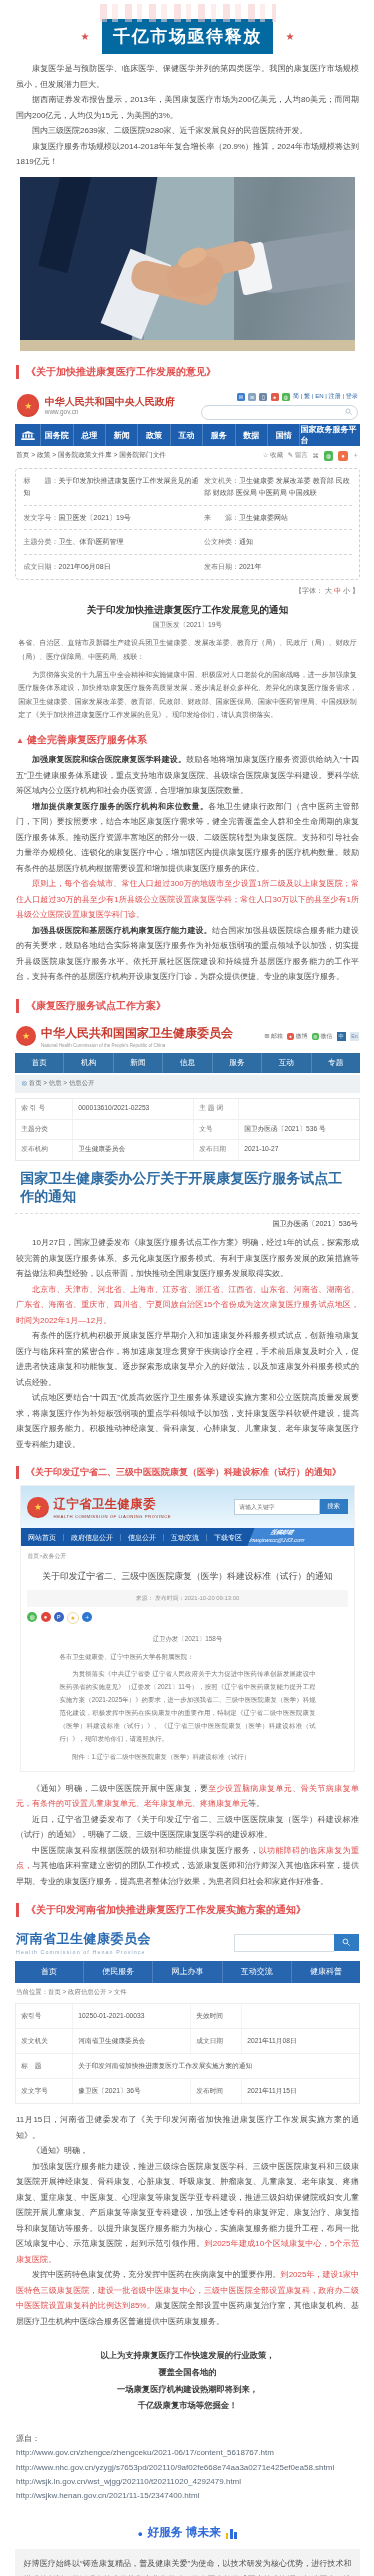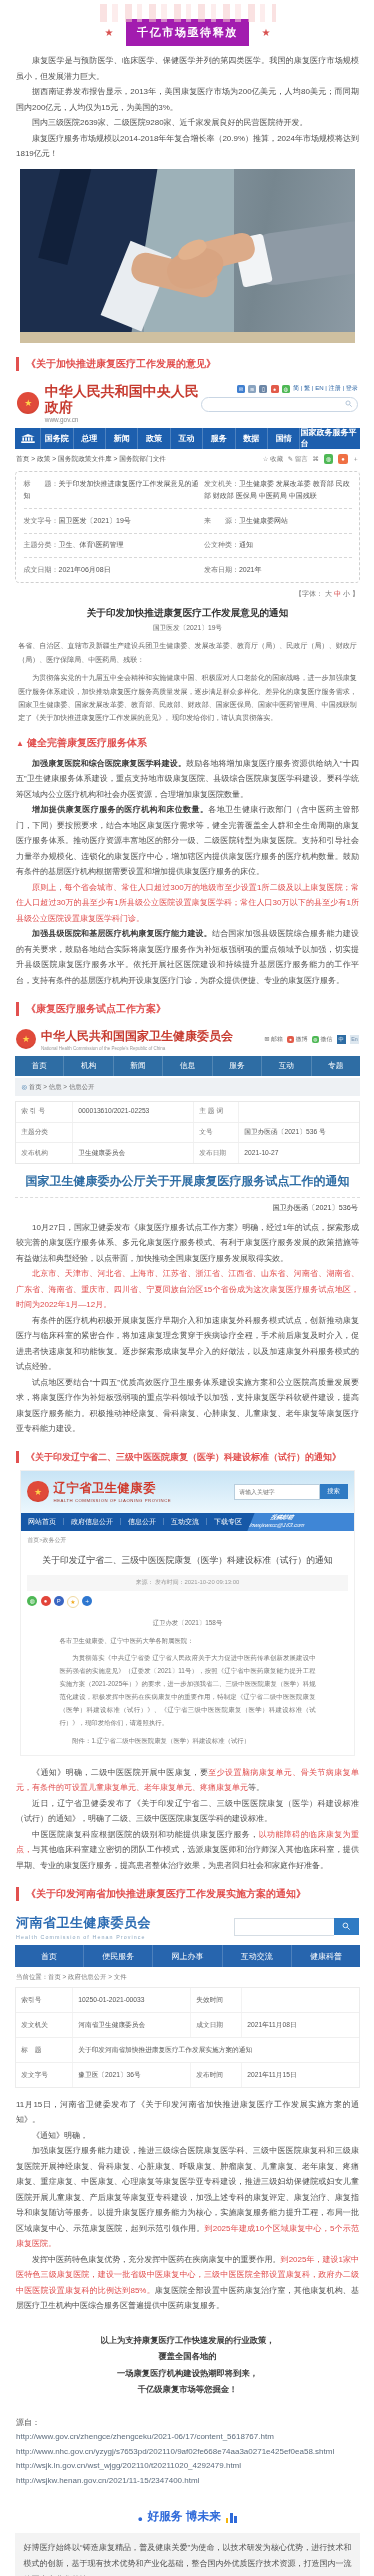--- a/index.html
+++ b/index.html
@@ -7,21 +7,21 @@
   .page{width:375px;overflow:hidden;padding-bottom:13.3px;}
 
   
   .hero{position:relative;text-align:center;padding-top:4.3px;}
   .hero-pattern{width:176px;height:18px;margin:0 auto;opacity:.55;
     background:
       repeating-linear-gradient(90deg,#f6caca 0 7px,transparent 7px 12.3px,#fbdede 12.3px 17.6px,transparent 17.6px 24.6px);
     background-size:auto 7.5px;background-repeat:repeat;}
   .hero-row{display:flex;align-items:center;justify-content:center;gap:13px;margin-top:-3.2px;}
   .hero-star{color:#d8504f;font-size:10px;}
-  .hero-box{background:#a21caf;color:#fff;font-weight:bold;font-size:11px;letter-spacing:1.6px;padding:5.9px 10.7px;}
+  .hero-box{background:#0369a1;color:#fff;font-weight:bold;font-size:17px;letter-spacing:1.6px;padding:5.9px 10.7px;}
 
   
   .art{padding:0 16px;}
   .p{font-size:8px;color:#4f4f4f;line-height:15.5px;margin:0;text-align:justify;text-indent:2em;}
   .p.noind{text-indent:0;}
   .bold{font-weight:bold;color:#3d3d3d;}
   .red{color:#e04b4b;}
   .intro{margin-top:7.5px;}
 
   
@@ -47,21 +47,21 @@
 
   
   .shot{margin:6.4px 15px 0;background:#fff;}
 
   
   .gov-head{display:flex;justify-content:space-between;padding:5.3px 2.1px 4.3px;}
   .gov-logo{display:flex;gap:5.3px;align-items:center;}
   .emblem{width:22.4px;height:22.4px;border-radius:50%;flex:0 0 22.4px;
     background:radial-gradient(circle at 50% 42%,#e04a3a 0 58%,#b93327 100%);
     color:#ffd24a;display:flex;align-items:center;justify-content:center;font-size:9px;}
-  .gov-name{color:#c73b30;font-weight:bold;font-size:14px;line-height:1.15;}
+  .gov-name{color:#c73b30;font-weight:bold;font-size:10px;line-height:1.15;}
   .gov-url{color:#8a8a8a;font-size:6.4px;margin-top:1.1px;}
   .gov-right{display:flex;flex-direction:column;align-items:flex-end;gap:3.7px;padding-top:1.1px;}
   .gov-tools{display:flex;gap:3.2px;align-items:center;font-size:6.1px;color:#2d66a5;}
   .mini{width:8px;height:8px;border-radius:1.6px;display:inline-flex;align-items:center;justify-content:center;color:#fff;font-size:5.3px;}
   .gov-search{width:155px;height:13.3px;border:0.5px solid #c9d6e4;border-radius:7.5px;position:relative;background:#fff;}
   .mag{position:absolute;right:4.3px;top:2.1px;}
   .gov-nav{display:flex;background:#1d5fae;color:#fff;height:21.4px;font-size:8px;font-weight:bold;}
   .gov-nav .cell{flex:1;display:flex;align-items:center;justify-content:center;border-left:0.5px solid rgba(255,255,255,.22);}
   .gov-nav .cell:first-child{border-left:none;flex:.8;}
   .gov-nav .cell.wide{flex:1.9;}
@@ -92,21 +92,21 @@
   .nhc-nav .cell{flex:1;display:flex;align-items:center;justify-content:center;border-left:0.5px solid rgba(255,255,255,.18);}
   .nhc-nav .cell:first-child{border-left:none;}
   .nhc-crumb{background:#eef1f4;color:#666;font-size:6.4px;padding:4.3px 6.4px;margin-top:2.1px;}
   .nhc-crumb .pin{color:#2e6da4;}
   .ntab{border:0.5px solid #e8e8e8;margin-top:5.3px;font-size:6.7px;color:#555;}
   .ntrow{display:grid;grid-template-columns:56px 1fr 45px 1fr;border-top:0.5px solid #efefef;}
   .ntrow:first-child{border-top:none;}
   .ntc{padding:5.3px;border-left:0.5px solid #f1f1f1;min-height:7.5px;}
   .ntc:first-child{border-left:none;}
   .ntl{color:#777;}
-  .nhc-title{color:#2e6da4;text-align:center;font-weight:bold;font-size:12px;margin:9.6px 5.3px 6.4px;}
+  .nhc-title{color:#2e6da4;font-weight:bold;font-size:14px;margin:9.6px 5.3px 6.4px;}
   .dash{border-top:0.5px dashed #ddd;}
   .nhc-docno{text-align:right;color:#444;font-size:7.2px;margin:5.3px 2.1px 6.4px;}
 
   
   .ln{margin:6.4px 20px 0;border:0.5px solid #f0f0f0;}
   .ln-head{height:42px;background:linear-gradient(180deg,#c8e4f5,#ecf7fd);display:flex;align-items:center;justify-content:space-between;padding:0 6.4px;}
   .ln-left{display:flex;gap:4.8px;align-items:center;}
   .ln-name{color:#d03a2c;font-weight:bold;font-size:12.3px;letter-spacing:0.5px;}
   .ln-en{color:#9c2f24;font-size:4.3px;letter-spacing:0.5px;margin-top:1.6px;}
   .ln-search{display:flex;}

